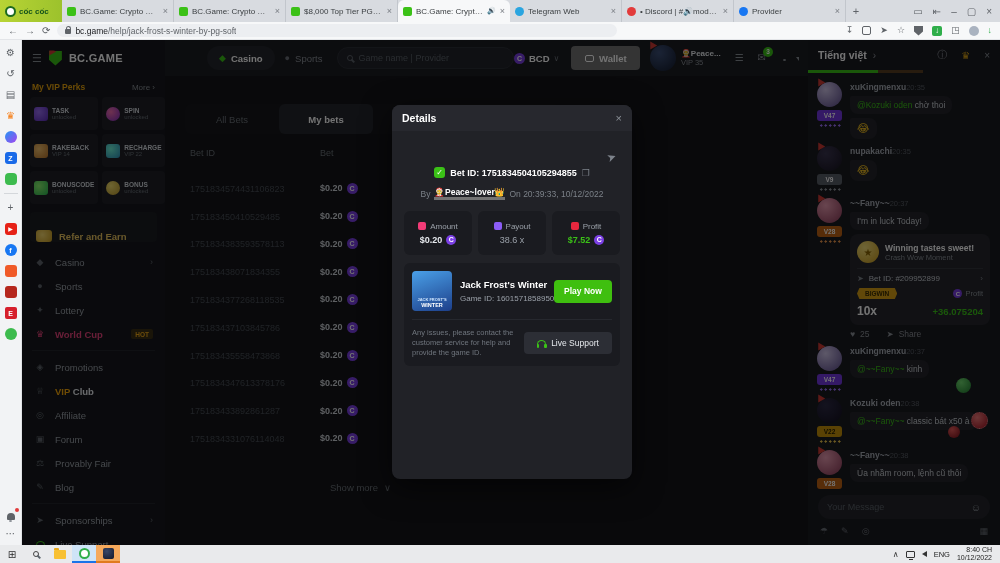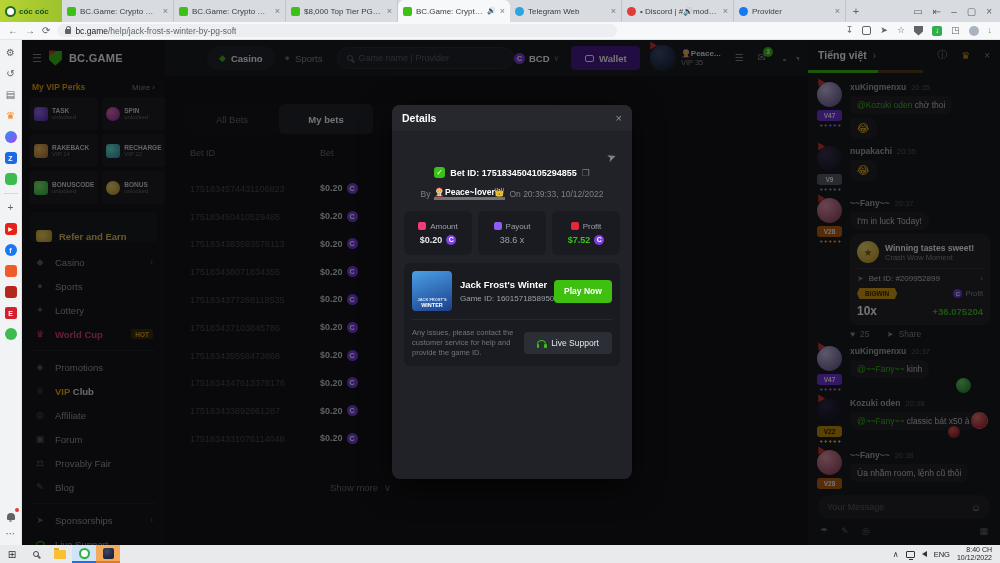--- a/index.html
+++ b/index.html
@@ -94,21 +94,21 @@
   .hsports .dg{color:#6b7078;font-size:9px;}
   .hsports .lbl{color:#8b9097;font-size:9.5px;}
   .hsearch{margin-left:14px;width:180px;height:22px;background:#22242a;border:1px solid #2c2f36;border-radius:12px;display:flex;align-items:center;gap:6px;padding:0 9px;}
   .lens{width:6px;height:6px;border:1.5px solid #5c636b;border-radius:50%;position:relative;flex:0 0 auto;}
   .lens::after{content:"";position:absolute;width:4px;height:1.5px;background:#5c636b;transform:rotate(45deg);right:-3px;bottom:-1px;}
   .hsearch .ph{color:#5c636b;font-size:9px;white-space:nowrap;}
   .coin{display:inline-flex;width:11px;height:11px;border-radius:50%;background:#7b3fe4;color:#fff;font-size:7px;font-weight:bold;align-items:center;justify-content:center;flex:0 0 auto;}
   .hbcd{margin-left:auto;display:flex;align-items:center;gap:4px;}
   .hbcd .cur{color:#fff;font-size:9.5px;font-weight:bold;}
   .hbcd .cd{color:#6b7078;font-size:8px;}
-  .wbtn{margin-left:12px;width:70px;height:24px;background:#4c1d95;border-radius:4px;display:flex;align-items:center;justify-content:center;gap:5px;}
+  .wbtn{margin-left:12px;width:70px;height:24px;background:#737373;border-radius:4px;display:flex;align-items:center;justify-content:center;gap:5px;}
   .wico{width:9px;height:7px;border:1.5px solid #fff;border-radius:2px;}
   .wbtn .lbl{color:#fff;font-size:9.5px;font-weight:bold;}
   .hava{margin-left:10px;width:26px;height:26px;border-radius:50%;background:radial-gradient(circle at 35% 30%,#3c4f77,#121a2c);position:relative;}
   .huser{margin-left:5px;display:flex;flex-direction:column;}
   .huser .nm{color:#e6e9ed;font-size:8px;font-weight:bold;white-space:nowrap;}
   .huser .vp{color:#8b9097;font-size:7.5px;}
   .hico{margin-left:14px;color:#8b9097;font-size:10px;position:relative;line-height:1;}
   .badge3{position:absolute;top:-6px;right:-7px;min-width:10px;height:10px;border-radius:5px;background:#3bc117;color:#fff;font-size:6.5px;font-weight:bold;display:flex;align-items:center;justify-content:center;padding:0 2px;}
   .bellshape{width:8px;height:7px;background:#8b9097;border-radius:4px 4px 1px 1px;position:relative;}
   .bellshape::after{content:"";position:absolute;left:2.5px;bottom:-2.5px;width:3px;height:2px;background:#8b9097;border-radius:50%;}
@@ -198,21 +198,21 @@
   .v47{background:#7438e2;}
   .v9{background:#5a5f68;}
   .v22{background:#c7930a;color:#2a2100;}
   .v28{background:#c06514;}
   .stars{width:22px;height:3px;background-image:radial-gradient(circle,currentColor 1px,transparent 1.2px);background-size:4.5px 3px;}
   .st47{color:#9a6ff5;}
   .st9{color:#8b9097;}
   .st22{color:#e8c14a;}
   .st28{color:#e8944a;}
   .mbody{flex:1;min-width:0;display:flex;flex-direction:column;gap:4px;align-items:flex-start;}
-  .nline{display:flex;align-items:flex-end;gap:5px;}
+  .nline{display:flex;align-items:flex-end;}
   .nline .nm{color:#a8aeb6;font-size:8.5px;font-weight:bold;}
   .nline .tmm{color:#565c64;font-size:7.5px;}
   .bub{background:#24252b;border-radius:2px 8px 8px 8px;padding:4px 7px;color:#c6cad0;font-size:8.5px;max-width:138px;}
   .bub .mention{color:#3bc117;}
   .bub.emo{font-size:11px;color:#f7c21f;}
   .wincard{width:140px;background:#26272e;border-radius:8px;padding:7px;display:flex;flex-direction:column;gap:5px;}
   .wct{display:flex;gap:6px;align-items:center;}
   .medal{width:22px;height:22px;border-radius:50%;background:radial-gradient(circle at 35% 30%,#f5df7a,#c79a1e);color:#8a6400;font-size:10px;display:flex;align-items:center;justify-content:center;flex:0 0 auto;}
   .wctt .t1{color:#fff;font-size:8.5px;font-weight:bold;}
   .wctt .t2{color:#8b9097;font-size:7.5px;}

